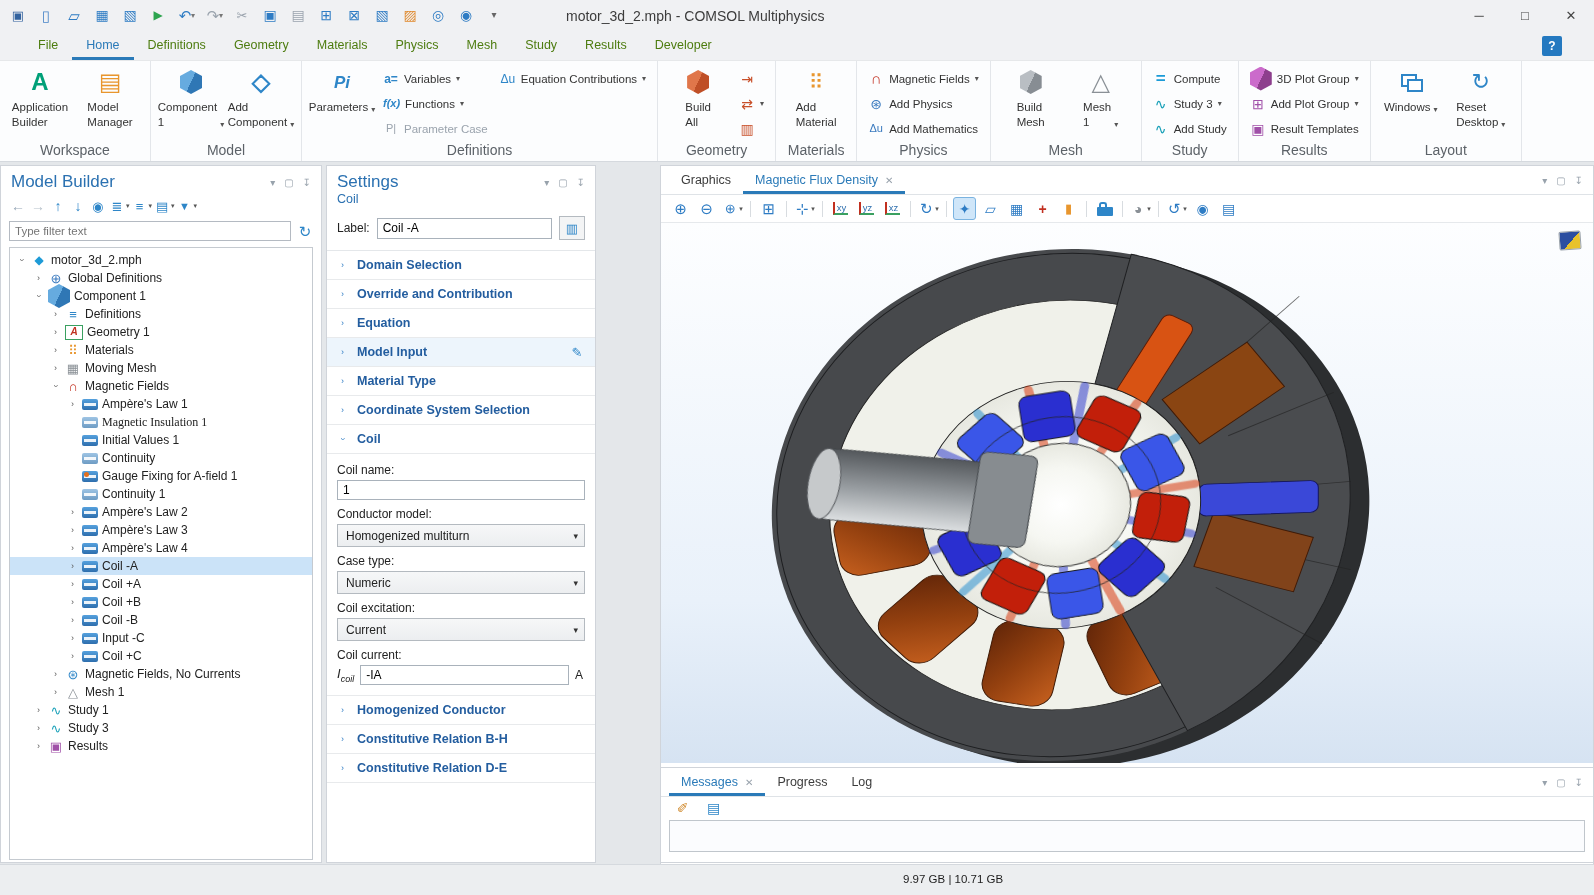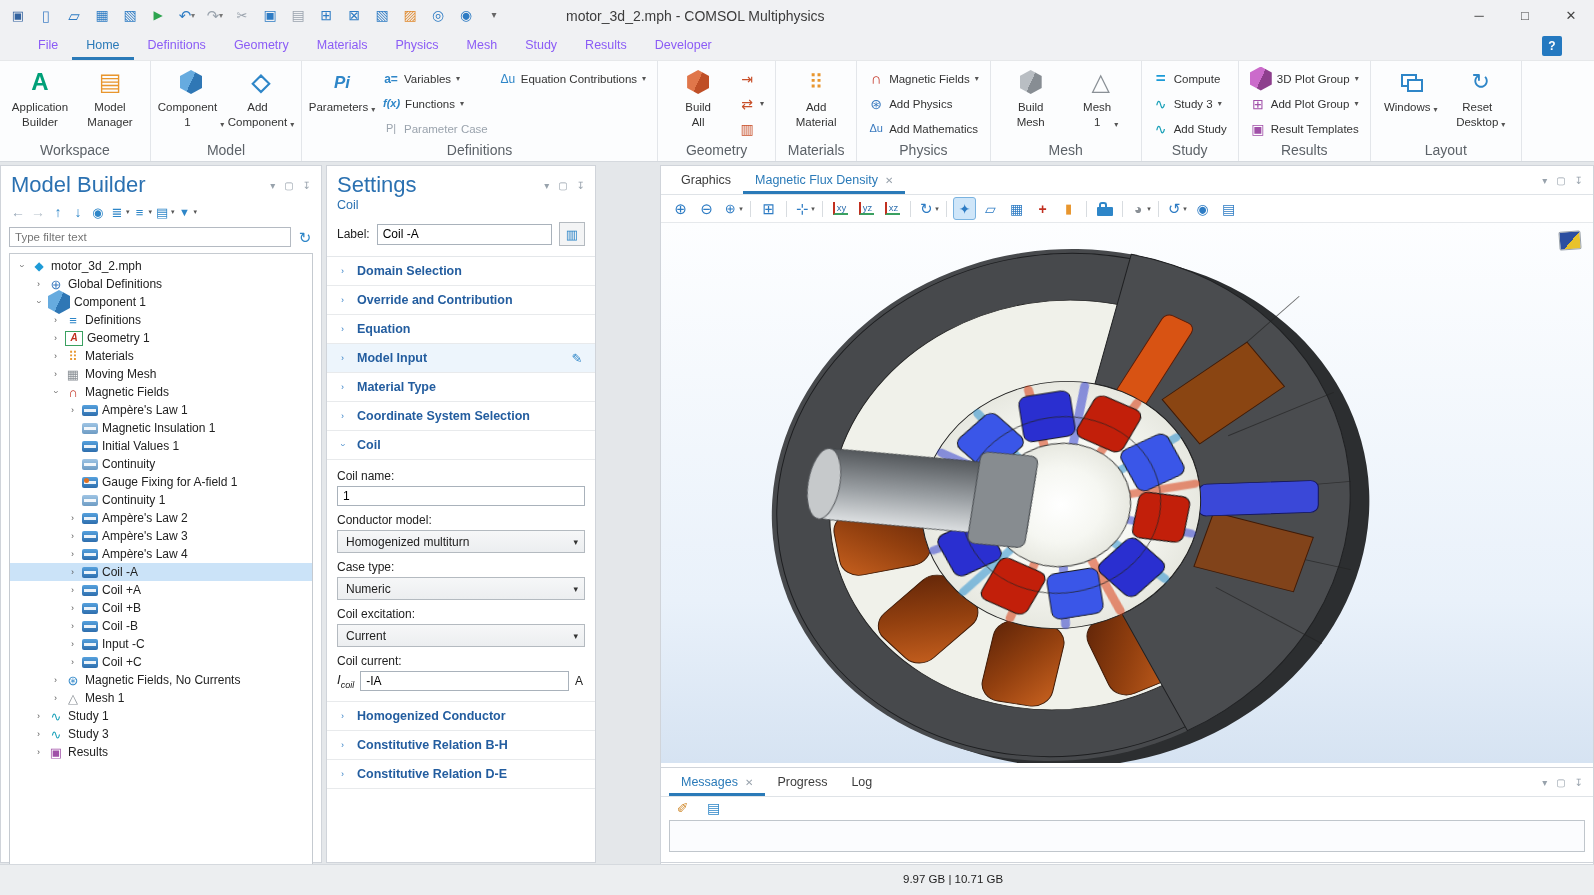--- a/index.html
+++ b/index.html
@@ -7,33 +7,33 @@
   
   .titlebar{position:absolute;left:0;top:0;right:0;height:30px;background:#f0f1f3;display:flex;align-items:center}
   .qat{display:flex;align-items:center;gap:4px;padding-left:6px}
   .qbtn{display:flex;align-items:center;justify-content:center;min-width:24px;height:24px;border-radius:3px;cursor:default}
   .qcaret{font-size:8px;color:#777;margin-left:-2px}
   .title-text{position:absolute;left:566px;top:8px;font-size:14px;color:#3c3c3c;white-space:nowrap}
   .winctl{position:absolute;right:0;top:0;display:flex}
   .winctl span{width:46px;height:30px;display:flex;align-items:center;justify-content:center;color:#444;font-size:13px}
   
   .menubar{position:absolute;left:0;top:30px;right:0;height:30px;background:#f0f1f3;display:flex;align-items:stretch;padding-left:24px;border-bottom:1px solid #e6e8ea}
-  .menu-item{display:flex;align-items:center;padding:0 14px;font-size:12.5px;color:#8b5cf6}
+  .menu-item{display:flex;align-items:center;padding:0 14px;font-size:12.5px;color:#4d7c0f}
   .menu-item.active{color:#2a7ab8;box-shadow:inset 0 -3px 0 #2a7ab8}
   .help-btn{position:absolute;right:32px;top:36px;width:20px;height:20px;background:#2479c0;color:#fff;border-radius:2px;
     display:flex;align-items:center;justify-content:center;font-size:12px;font-weight:bold}
   
   .ribbon{position:absolute;left:0;top:61px;right:0;height:100px;background:#fcfdfe;border-bottom:1px solid #d5d9de;display:flex}
   .rgroup{display:flex;flex-direction:column;border-right:1px solid #e3e6ea;padding:3px 5px 0}
   .rgroup-content{flex:1;display:flex;align-items:flex-start}
   .rgroup-label{text-align:center;font-size:14px;color:#5c6268;padding:1px 2px 3px;white-space:nowrap}
   .bigbtn{display:flex;flex-direction:column;align-items:center;width:70px;padding-top:3px;gap:3px;cursor:default}
   .bigicon{height:30px;display:flex;align-items:center;justify-content:center}
   .blabel-row{display:flex;align-items:flex-end;gap:3px}
-  .blabel{font-size:11.5px;text-align:center;line-height:1.3;color:#333;white-space:pre-line}
+  .blabel{font-size:11.5px;line-height:1.3;color:#333;white-space:pre-line}
   .bcaret{font-size:8px;color:#555;padding-bottom:1px}
   .smallcol{display:flex;flex-direction:column;padding:2px 2px 0}
   .smallbtn{display:flex;align-items:center;gap:5px;height:25px;font-size:11.5px;color:#333;padding:0 4px;white-space:nowrap}
   .smallbtn .scaret{font-size:8px;color:#555}
   .smallbtn.dis{color:#9aa3ad}
   .gi{display:inline-flex;align-items:center;justify-content:center;min-width:16px;line-height:1}
   
   .icube{display:inline-block;width:22px;height:24px;clip-path:polygon(50% 0,100% 25%,100% 75%,50% 100%,0 75%,0 25%)}
   .icube.blue{background:linear-gradient(115deg,#66abdf 50%,#2f77b5 50%)}
   .icube.orange{background:linear-gradient(115deg,#e0764a 50%,#bf4f27 50%)}
@@ -50,21 +50,21 @@
   .ic-lock{position:relative;width:12px;height:9px;background:#2e86c8;border-radius:1px;display:inline-block;margin-top:5px}
   .ic-lock::before{content:"";position:absolute;left:2px;top:-5px;width:4px;height:4px;border:2px solid #2e86c8;border-bottom:none;border-radius:3px 3px 0 0}
   .axis2d{font-size:9.5px;color:#2e6fae;border-left:2px solid #c23020;border-bottom:2px solid #3aa060;padding:1px 2px 0;line-height:1}
   
   .panel{position:absolute;background:#fff;border:1px solid #d0d4da;box-sizing:border-box}
   #mb{left:0;top:165px;width:322px;height:698px}
   #settings{left:326px;top:165px;width:270px;height:698px}
   #graphics{left:660px;top:165px;width:934px;height:758px}
   #messages{left:660px;top:767px;width:934px;height:96px}
   .phead{display:flex;align-items:center;justify-content:space-between;padding:6px 10px 0}
-  .ptitle{font-size:22px;color:#2b71b1}
+  .ptitle{font-size:17px;color:#2b71b1}
   .winbtns{display:flex;gap:9px;color:#98a2ac;font-size:10px}
   .winbtns span{cursor:default}
   
   .mb-toolbar{display:flex;align-items:center;gap:2px;padding:4px 8px 2px}
   .mbtn{display:flex;align-items:center;justify-content:center;min-width:18px;height:20px;font-size:13px}
   .mbtn .scaret{font-size:7px;color:#555;margin-left:1px}
   .filter-row{display:flex;align-items:center;gap:6px;padding:3px 8px}
   .filter-input{flex:1;height:18px;border:1px solid #b4bac2;font-size:11.5px;padding:0 5px;color:#333;font-family:"Liberation Sans",sans-serif}
   .tree-box{margin:3px 8px;border:1px solid #c5cad0;height:608px;overflow:hidden;background:#fff;padding-top:3px}
   .trow{display:flex;align-items:center;height:18px;gap:4px;cursor:default;white-space:nowrap}
@@ -519,21 +519,21 @@
       <div class="trow" style="padding-left: 40px;">
         <span class="tarrow exp">›</span>
         <span class="gi" style="color: rgb(194, 48, 32); font-size: 13px; font-weight: 700;">∩</span>
         <span class="tlabel">Magnetic Fields</span>
       </div>
       <div class="trow" style="padding-left: 57px;">
         <span class="tarrow">›</span>
         <span class="gi ic-feat"></span>
         <span class="tlabel">Ampère's Law 1</span>
       </div>
-      <div class="trow" style="padding-left: 57px;">
+      <div class="trow" style="padding-left: 57px; font-family: Liberation Serif, serif;">
         <span class="tarrow"></span>
         <span class="gi ic-feat light"></span>
         <span class="tlabel">Magnetic Insulation 1</span>
       </div>
       <div class="trow" style="padding-left: 57px;">
         <span class="tarrow"></span>
         <span class="gi ic-feat"></span>
         <span class="tlabel">Initial Values 1</span>
       </div>
       <div class="trow" style="padding-left: 57px;">

